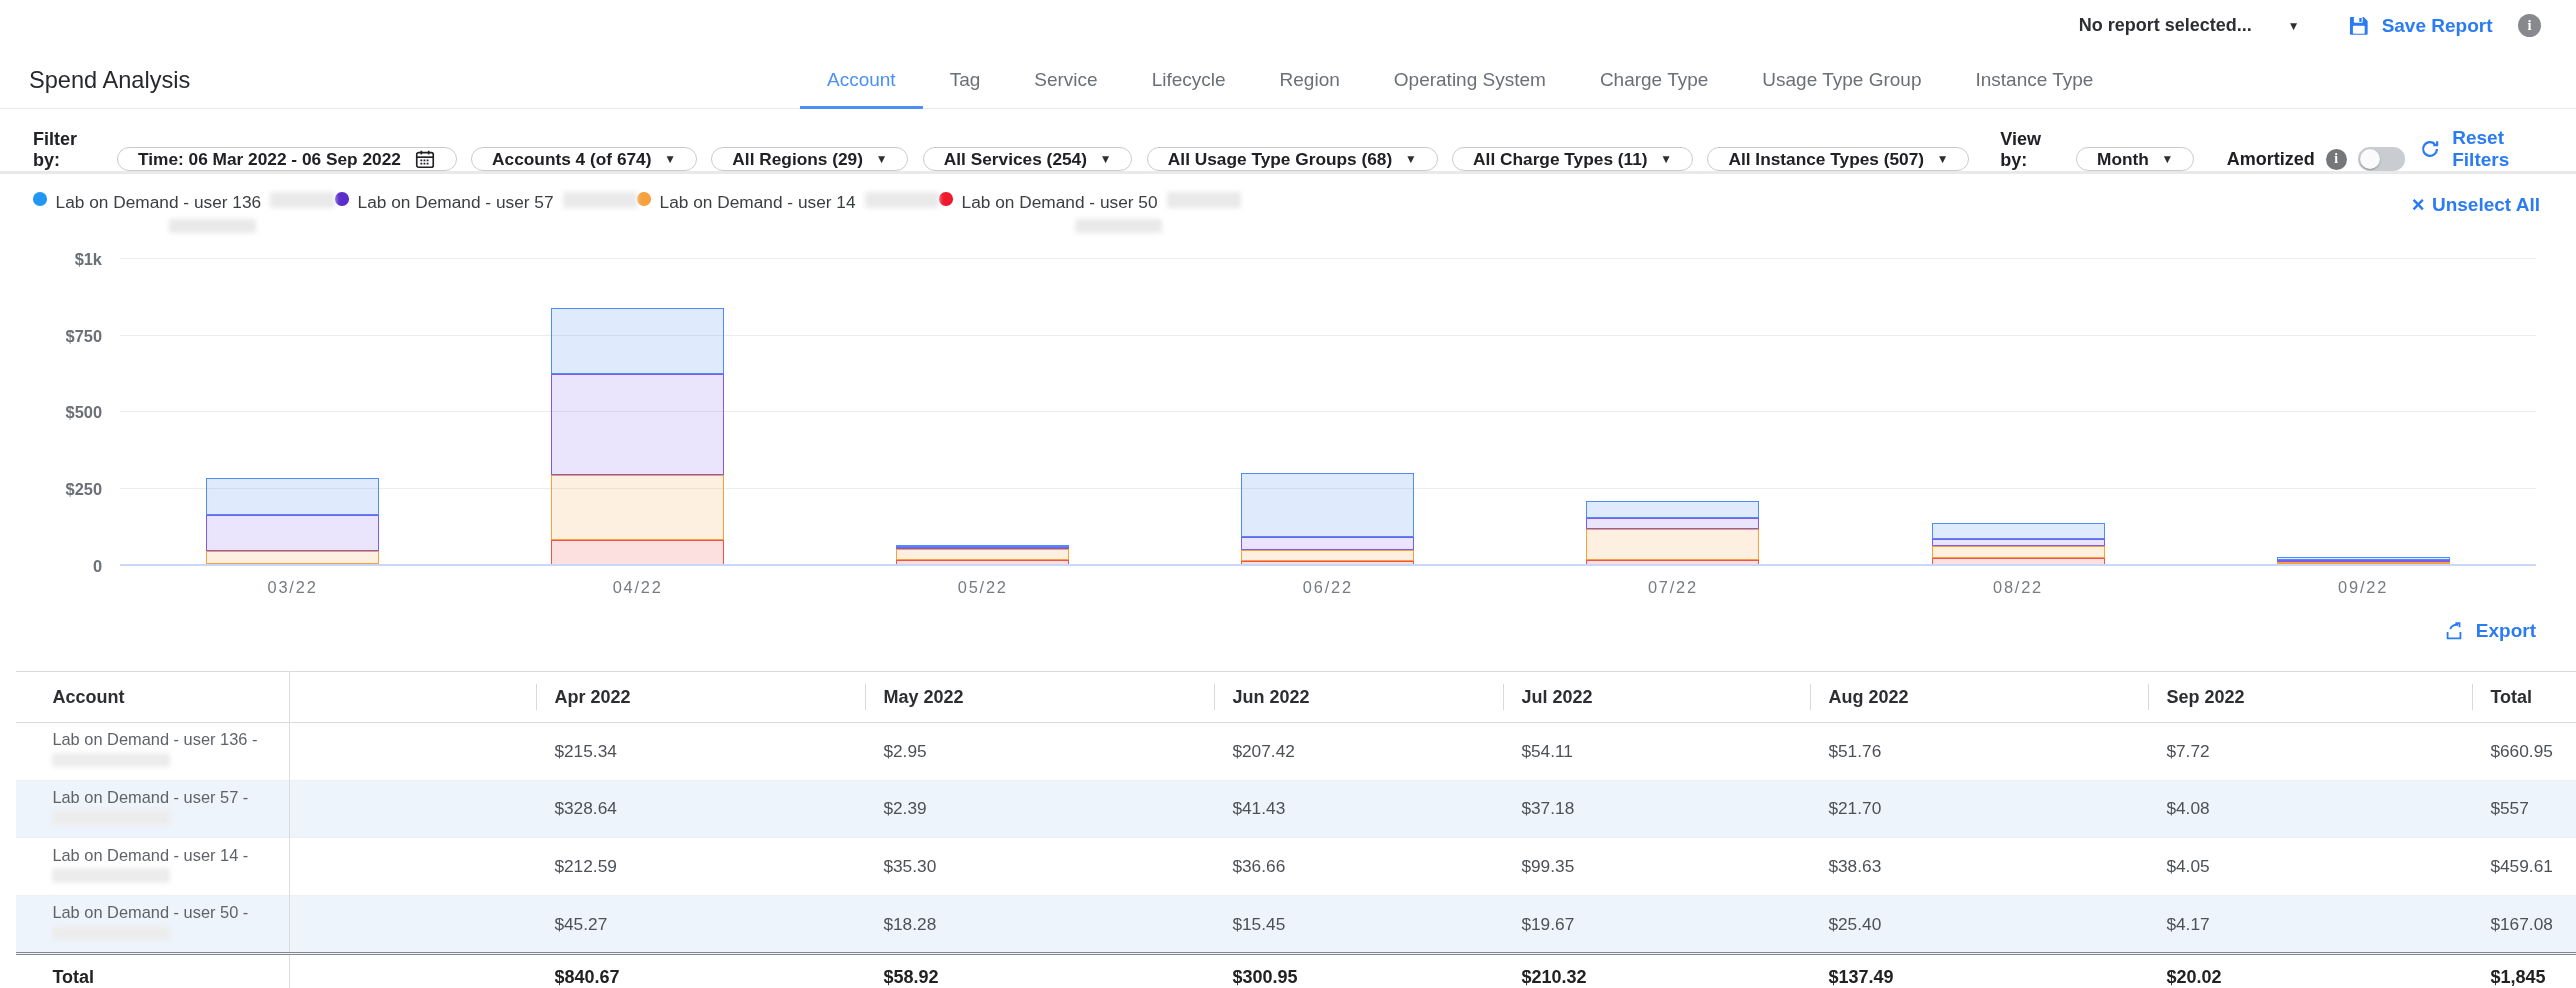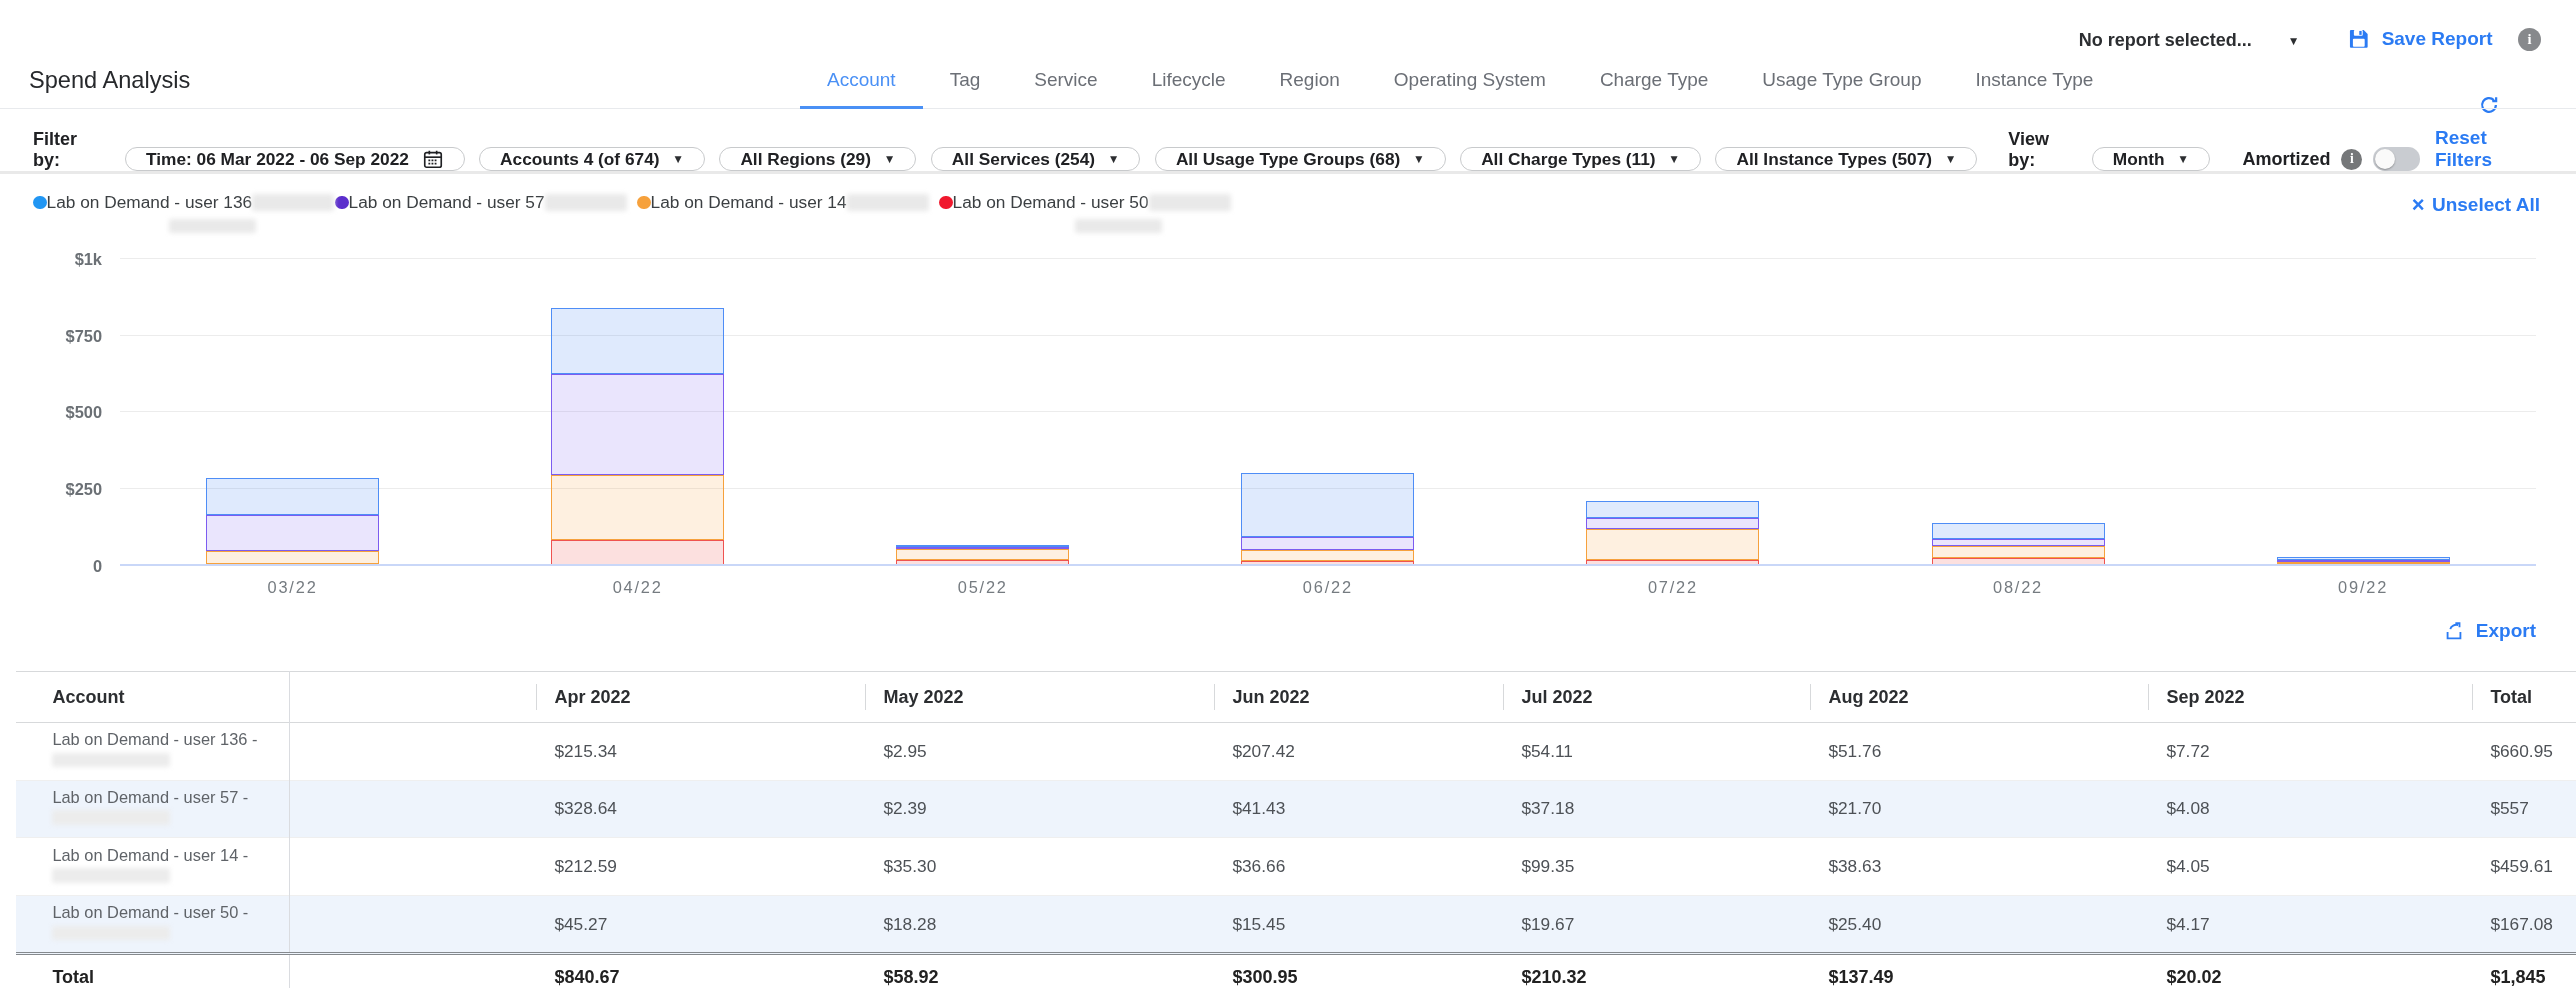--- a/index.html
+++ b/index.html
@@ -1,20 +1,20 @@
 <!DOCTYPE html>
 <html style="font-size:14.5px"><head>
 <meta charset="utf-8">
 <style>
   * { box-sizing: border-box; margin: 0; padding: 0; }
   html,body { width: 2576px; height: 989px; overflow: hidden; background:#fff;
     font-family: "Liberation Sans", "DejaVu Sans", sans-serif; color:#202124; }
 
   
-  .topbar { height:51px; display:flex; align-items:flex-end; justify-content:flex-end;
+  .topbar { height:51px; display:flex; align-items:center; justify-content:flex-end;
     gap:25.5px; padding:0 35px; }
   .report-selector { display:flex; align-items:center; gap:36px; font-size:18px;
     font-weight:700; color:#2c2e31; cursor:pointer; }
   .caret { font-size:11.8px; color:#2c2e31; }
   .save-report { display:flex; align-items:center; gap:11px; font-size:19px;
     font-weight:700; color:#2b7bf3; cursor:pointer; margin-left:22px; }
   .info-circle { width:23px; height:23px; border-radius:50%; background:#87898c;
     color:#fff; font-size:14.5px; font-weight:700; display:inline-flex;
     align-items:center; justify-content:center; font-family:"Liberation Serif", serif; }
 
@@ -38,27 +38,27 @@
   .amortized { display:flex; align-items:center; gap:11px; margin-left:18px; }
   .amortized-label { font-size:18px; font-weight:700; }
   .info-dark { width:21px; height:21px; border-radius:50%; background:#757779; color:#fff;
     font-size:13.6px; font-weight:700; display:inline-flex; align-items:center;
     justify-content:center; font-family:"Liberation Serif", serif; }
   .toggle { width:47px; height:23.6px; border-radius:11.8px; background:#c9ccd1;
     position:relative; cursor:pointer; }
   .toggle .knob { position:absolute; left:1.8px; top:1.8px; width:20px; height:20px;
     border-radius:50%; background:#fafafa; box-shadow:0 0.9px 1.8px rgba(0,0,0,.3); }
   .reset-filters { margin-left:auto; display:flex; align-items:center; gap:11px;
-    color:#2b7bf3; font-size:19px; font-weight:700; cursor:pointer;flex-direction:column; }
+    color:#2b7bf3; font-size:19px; font-weight:700; cursor:pointer; }
 
   
   .legend-row { display:flex; align-items:flex-start; padding:18px 33px 5.5px 33px;
     position:relative; min-height:58px; }
   .legend-item { width:302px; cursor:pointer; }
-  .l1 { display:flex; align-items:center; }
+  .l1 { display:flex; align-items:flex-start; gap:9px; }
   .dot { width:13.6px; height:13.6px; border-radius:50%; flex:none; }
   .legend-label { font-size:17.3px; color:#3c4043; white-space:nowrap; }
   .blur { display:inline-block; background:#e9e9e9; border-radius:1.8px;
     filter:blur(2.7px); }
   .w90 { width:82px; height:16.4px; }
   .blur-line2 { margin:5.5px 0 0 136px; width:87px; height:14.5px; display:block; }
   .unselect-all { position:absolute; right:36px; top:20px; color:#2b7bf3;
     font-size:19px; font-weight:700; cursor:pointer; display:flex; gap:7.3px;
     align-items:center; }
 

